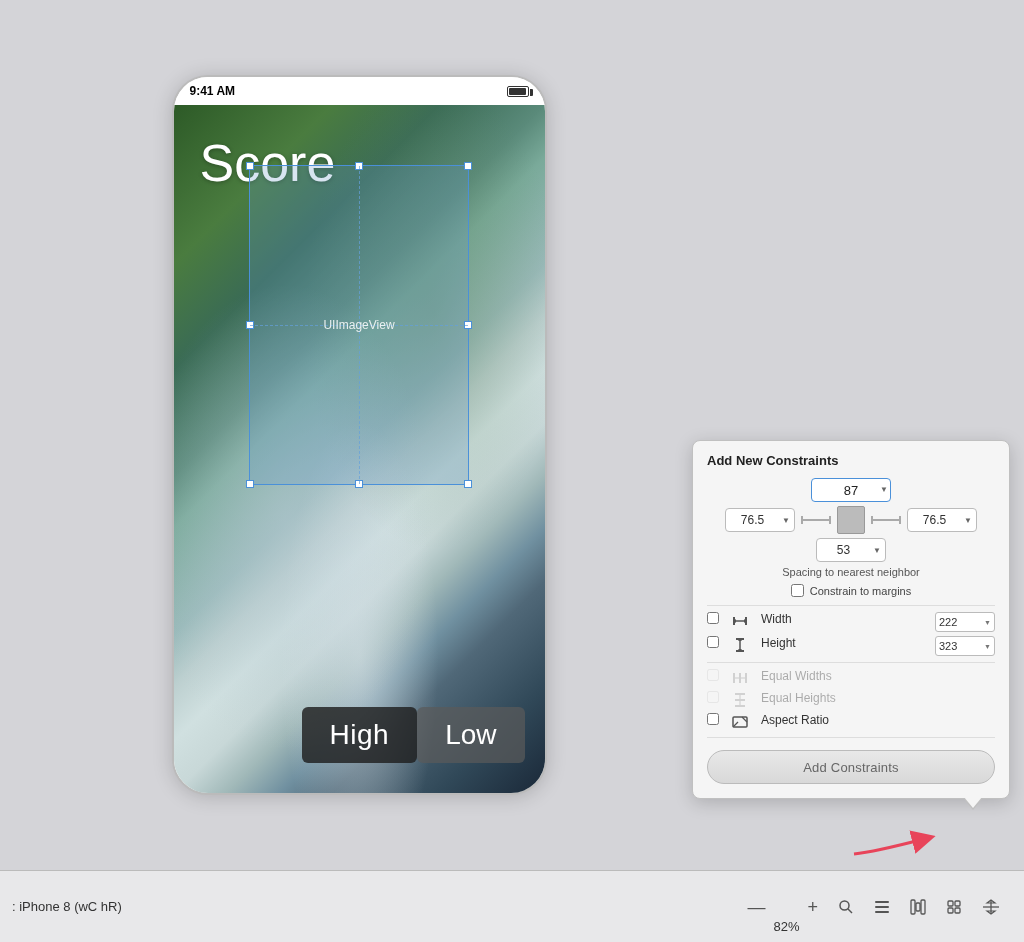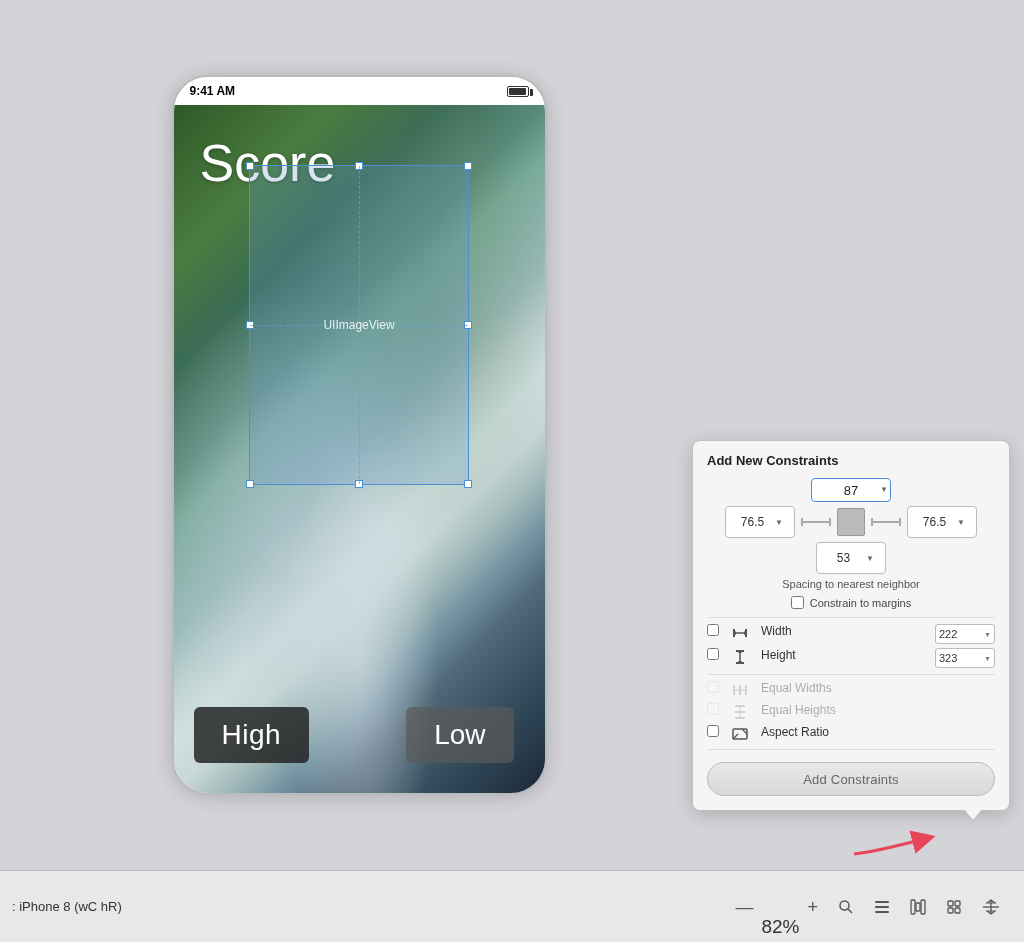--- a/index.html
+++ b/index.html
@@ -159,23 +159,23 @@
       left: 0; right: 0;
       top: 50%;
       height: 1px;
       border-top: 1px dashed rgba(100,160,220,0.7);
     }
 
     
     .bottom-buttons {
       position: absolute;
       bottom: 30px;
-      left: 0; right: 11px;
-      display: flex;
-      justify-content: space-between;
+      left: 0; right: 0;
+      display: flex;
+      justify-content: flex-end;
       padding: 0 20px;
       z-index: 7;
     }
     .btn-high {
       background: rgba(30,30,30,0.82);
       color: #fff;
       font-size: 28px;
       font-weight: 500;
       border: none;
       border-radius: 6px;
@@ -220,21 +220,21 @@
     }
     .zoom-btn {
       background: none;
       border: none;
       font-size: 18px;
       cursor: pointer;
       color: #555;
       line-height: 1;
     }
     .zoom-value {
-      font-size: 19px;
+      font-size: 13px;
       color: #333;
       margin-top: 40px;
     }
     .toolbar-icons {
       display: flex;
       align-items: center;
       gap: 12px;
       margin-right: 8px;
     }
     .toolbar-icon-btn {
@@ -298,28 +298,29 @@
       right: 2px;
       top: 50%;
       transform: translateY(-50%);
       font-size: 8px;
       color: #666;
       line-height: 1;
     }
 
     .side-input {
       width: 70px;
-      height: 32px;
+      height: 24px;
       border: 1px solid #bbb;
       border-radius: 4px;
       background: #fff;
       text-align: center;
       font-size: 12px;
       display: flex;
       align-items: center;
+      justify-content: space-between;
       padding: 0 4px;
     }
     .side-input input {
       width: 45px;
       border: none;
       outline: none;
       background: transparent;
       font-size: 12px;
       color: #333;
       text-align: center;

